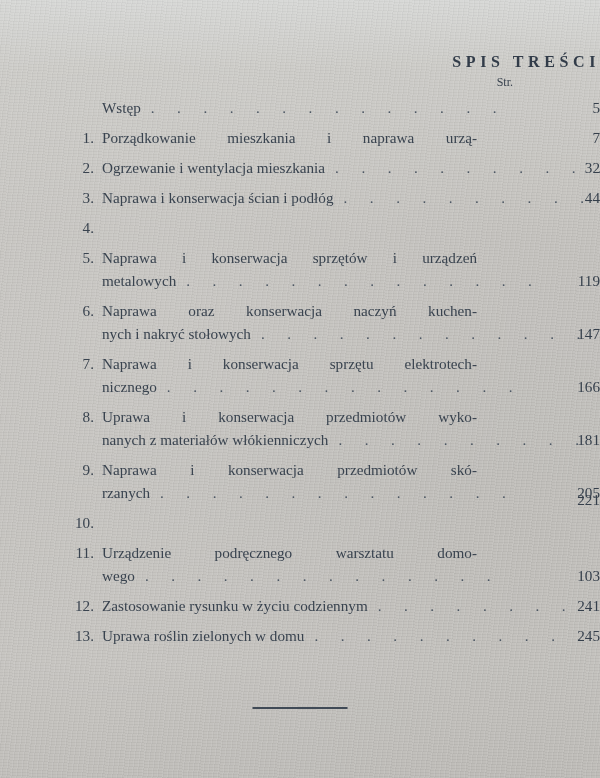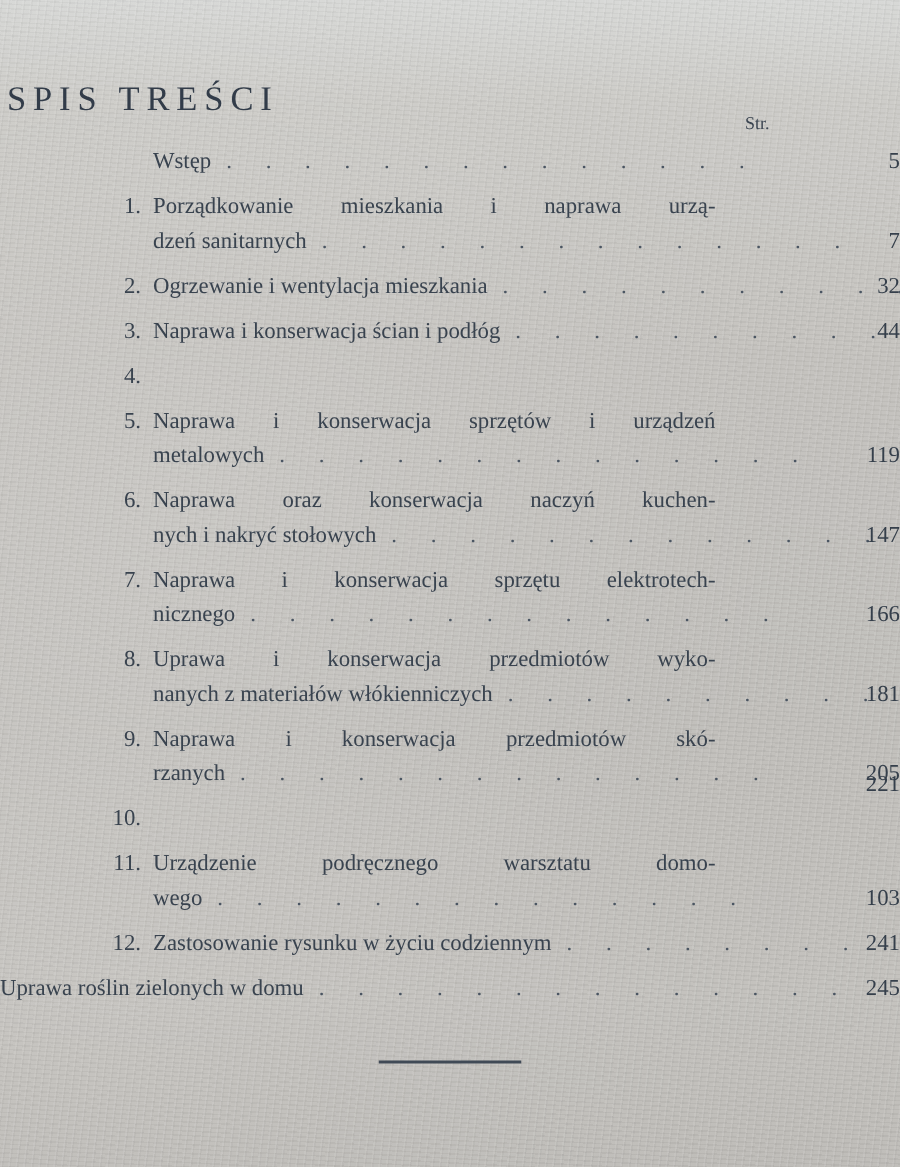--- a/index.html
+++ b/index.html
@@ -52,23 +52,23 @@
       radial-gradient(ellipse at 18% 44%, rgba(255,255,255,.17), rgba(255,255,255,0) 58%),
       radial-gradient(ellipse at 86% 78%, rgba(0,0,0,.05), rgba(0,0,0,0) 60%);
   }
 
   
   #title {
     position: absolute;
     left: 0;
     right: 0;
     top: 53px;
-    text-align: left;
-    font-weight: normal;
-    font-size: 23px;
+    text-align: right;
+    font-weight: bold;
+    font-size: 16px;
     letter-spacing: 4.6px;
     text-indent: 4.6px;
     color: #323c49;
   }
 
   
   #str-head {
     position: absolute;
     top: 75px;
     left: 0;
@@ -171,21 +171,21 @@
       <div class="entry">
         <div class="num"></div>
         <div class="body">
           <div class="lines"><span class="last">Wstęp<span class="leader">..............</span></span><span></span></div>
           <div class="page">5</div>
         </div>
       </div>
       <div class="entry">
         <div class="num">1.</div>
         <div class="body">
-          <div class="lines"><span class="l1">Porządkowanie mieszkania i naprawa urzą-</span><span class="last">dzeń sanitarnych<span class="leader">..............</span></span><span></span></div>
+          <div class="lines"><span class="l1">Porządkowanie mieszkania i naprawa urzą-</span><span></span></div>
           <div class="page">7</div>
         </div>
       </div>
       <div class="entry">
         <div class="num">2.</div>
         <div class="body">
           <div class="lines"><span class="last">Ogrzewanie i wentylacja mieszkania<span class="leader">..............</span></span><span></span></div>
           <div class="page">32</div>
         </div>
       </div>
@@ -248,20 +248,21 @@
         </div>
       </div>
       <div class="entry">
         <div class="num">12.</div>
         <div class="body">
           <div class="lines"><span class="last">Zastosowanie rysunku w życiu codziennym<span class="leader">..............</span></span><span></span></div>
           <div class="page">241</div>
         </div>
       </div>
       <div class="entry">
+        <div class="num">13.</div>
         <div class="body">
           <div class="lines"><span class="last">Uprawa roślin zielonych w domu<span class="leader">..............</span></span><span></span></div>
           <div class="page">245</div>
         </div>
       </div>
     </div>
 
   <div id="rule"></div>
 
 </div>

